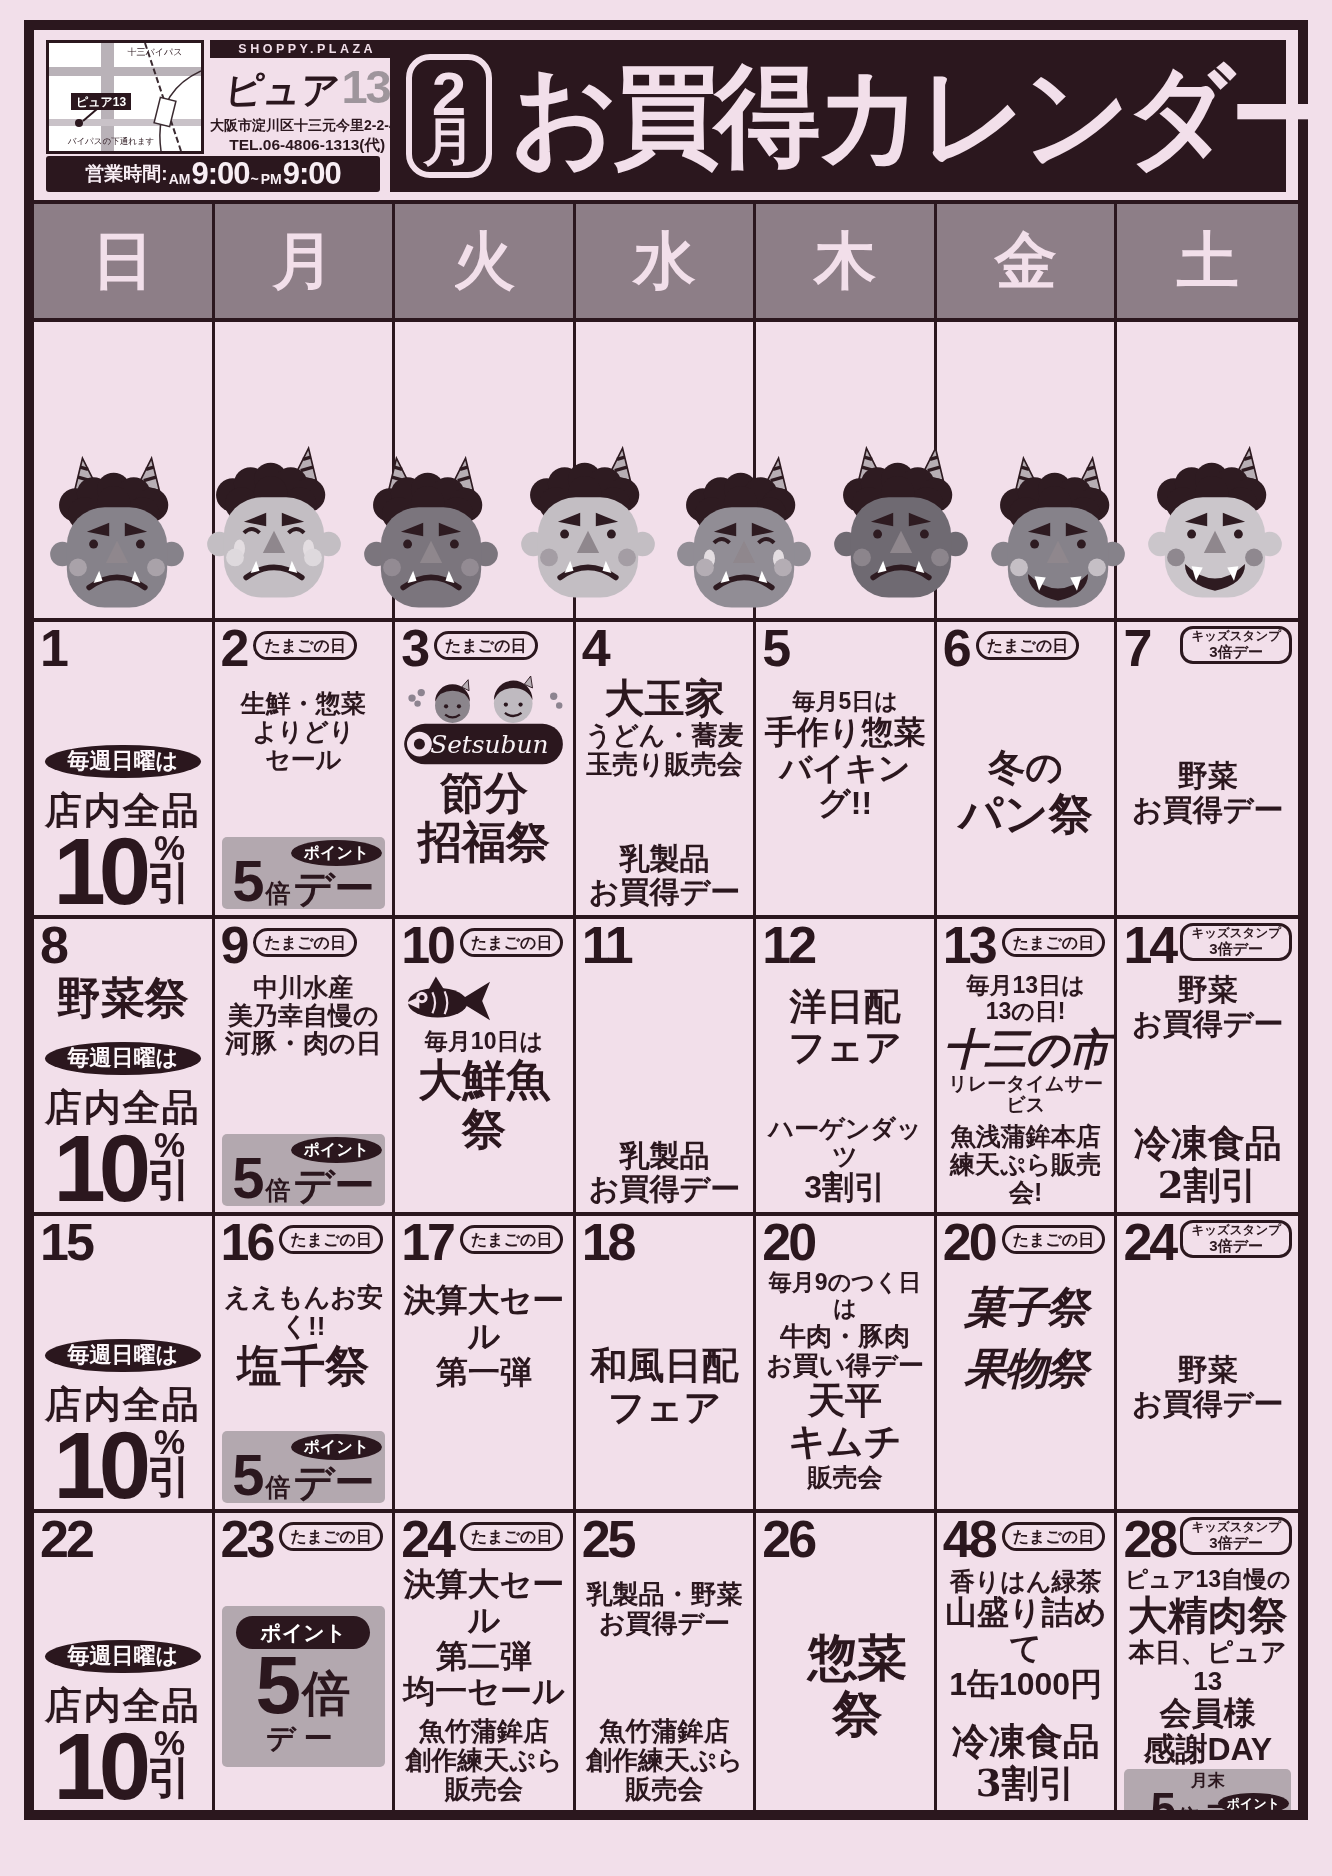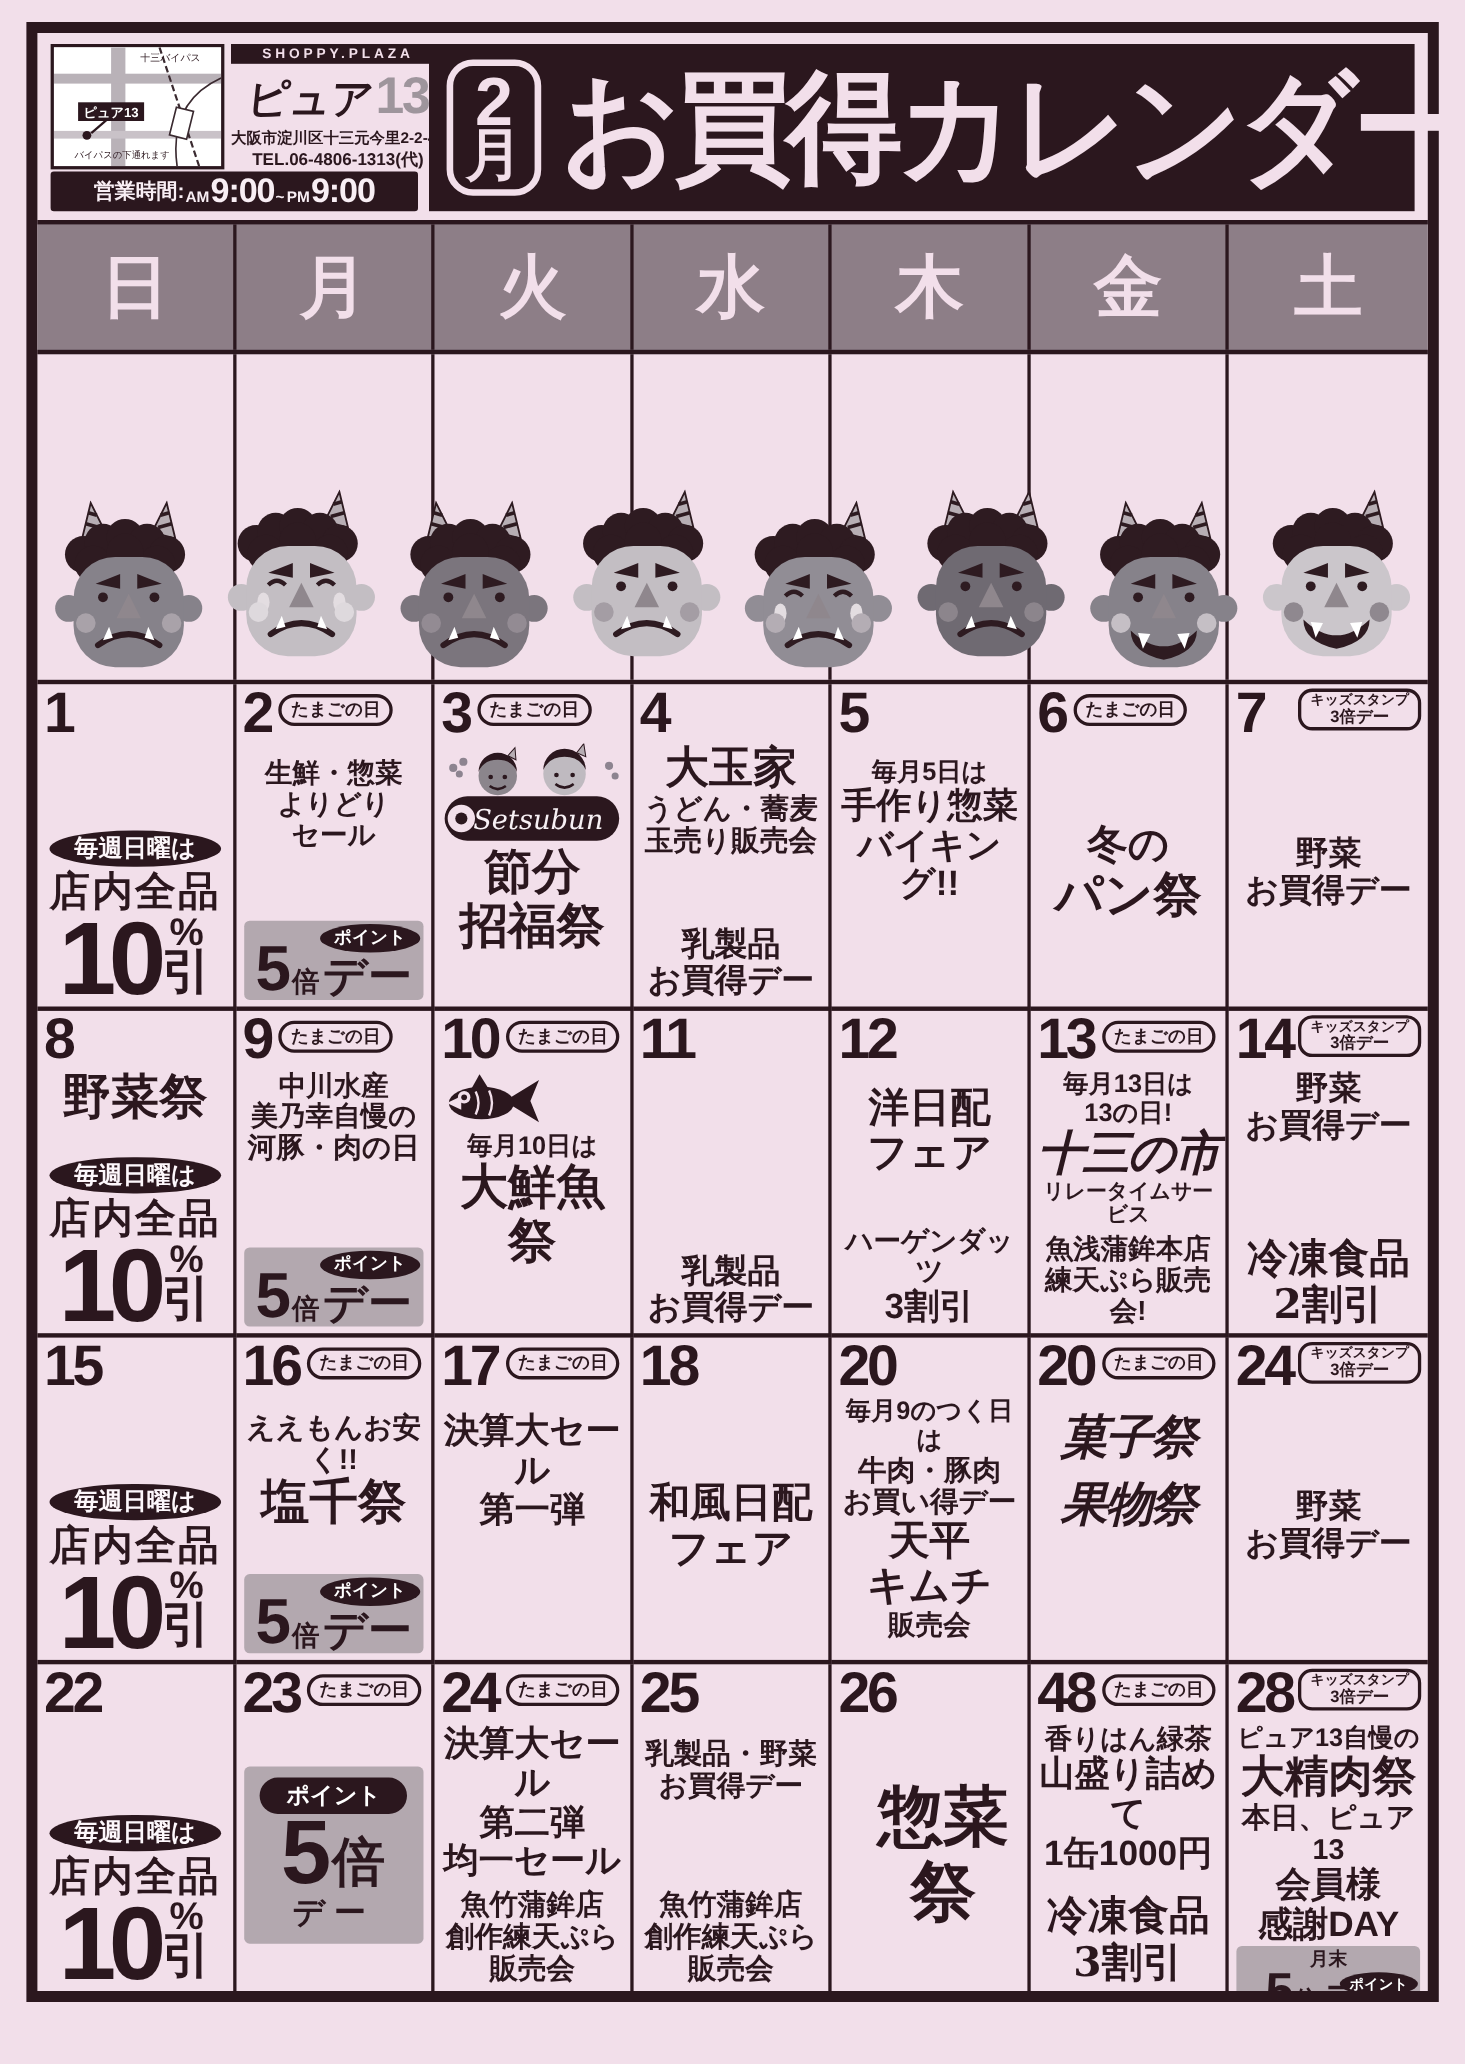--- a/index.html
+++ b/index.html
@@ -72,29 +72,29 @@
   .kids-bottom{font-size:15px;}
   
   .ln{text-align:center;line-height:1.12;font-weight:bold;flex:none;}
   .txt-sm{font-size:19px;}
   .txt-smb{font-size:23px;}
   .txt-md{font-size:25px;}
   .txt-mdb{font-size:26px;}
   .txt-lg{font-size:30px;}
   .txt-lgb{font-size:32px;}
   .heavy-xl{font-size:43px;letter-spacing:-2px;font-style:italic;}
-  .heavy-xxl{font-size:60px;letter-spacing:-1px;margin-left:24px;}
+  .heavy-xxl{font-size:50px;letter-spacing:-1px;margin-left:24px;}
   .serif-lg{font-family:"DejaVu Serif",serif;font-size:37px;}
   .serif-xl{font-family:"DejaVu Serif",serif;font-size:40px;}
   .brush-lg{font-family:"DejaVu Serif",serif;font-size:37px;}
   .brush-xl{font-family:"DejaVu Serif",serif;font-size:44px;}
   .brush-lgx{font-family:"DejaVu Serif",serif;font-size:40px;}
   .zenpin{font-size:37px;letter-spacing:2px;}
   .sun-oval{background:var(--dark);color:#fdf7fb;border-radius:50%;font-size:22px;
-            padding:4px 0 5px;width:94%;margin:2px auto;box-sizing:border-box;}
+            padding:4px 0 5px;width:94%;margin:12px auto;box-sizing:border-box;}
   .discount{display:flex;justify-content:center;align-items:flex-start;line-height:.8;flex:none;margin-top:2px;}
   .d-num{font-size:94px;font-weight:bold;letter-spacing:-7px;}
   .d-col{display:flex;flex-direction:column;margin-left:3px;align-items:center;}
   .d-pct{font-size:35px;font-weight:bold;}
   .d-suf{font-size:45px;font-weight:bold;margin-top:3px;}
   .p5{background:var(--panel);border-radius:5px;position:relative;margin:2px 1px 0;flex:none;}
   .p5row{padding:4px 4px 4px;}
   .p5-point{position:absolute;top:3px;right:3px;background:var(--dark);color:#fff;border-radius:50%;
             font-size:16px;font-weight:bold;padding:5px 13px;line-height:1;}
   .p5-row{display:flex;align-items:flex-end;justify-content:center;line-height:.82;margin-top:16px;}

